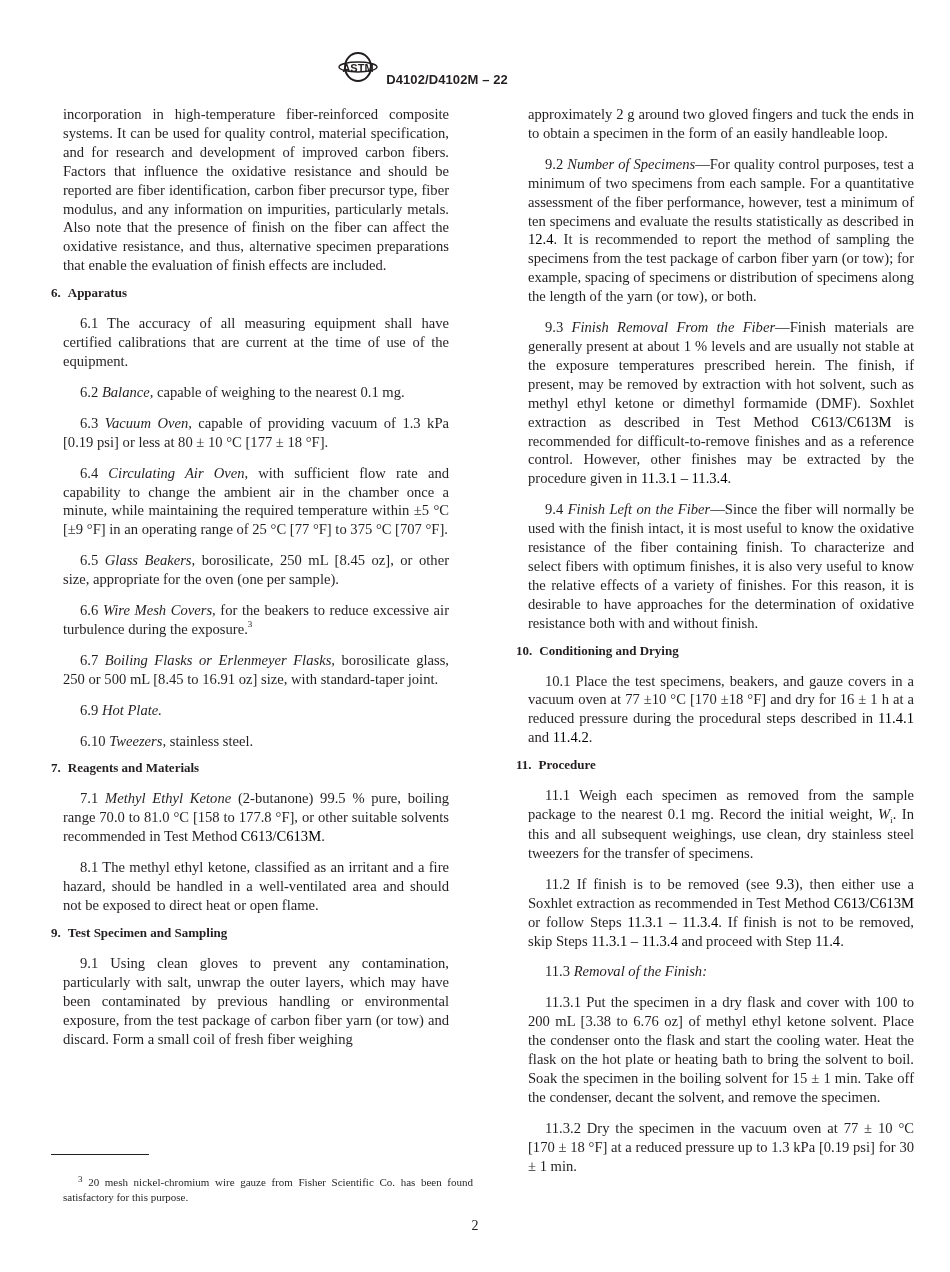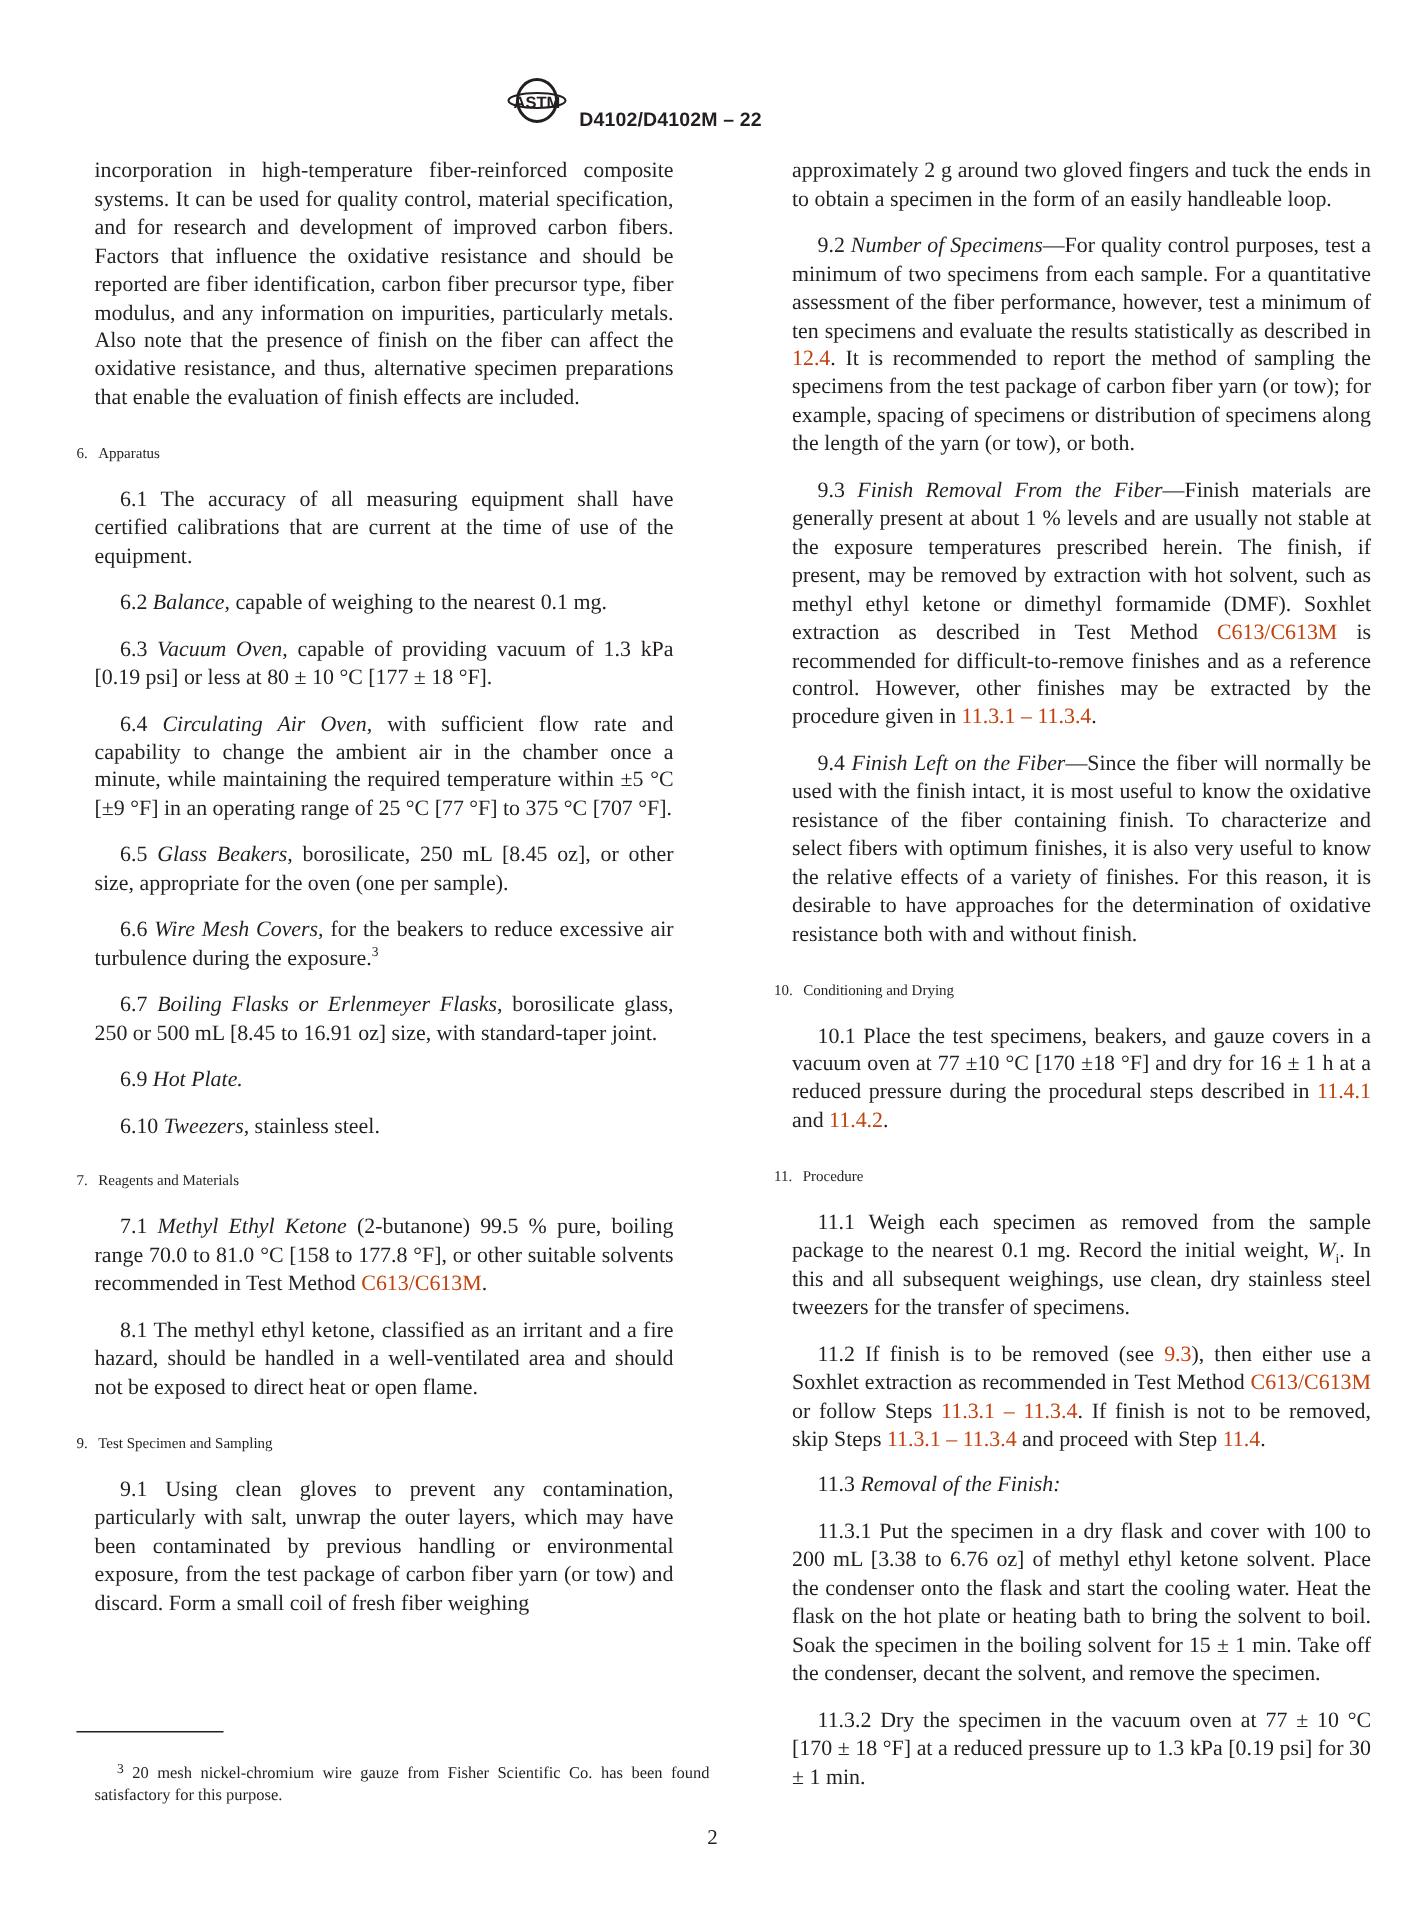--- a/index.html
+++ b/index.html
@@ -10,24 +10,24 @@
   .logo { width: 40px; height: 32px; margin-right: 8px; }
   .doc-id { font-family: "Liberation Sans", "DejaVu Sans", sans-serif; font-weight: bold;
             font-size: 13px; letter-spacing: 0.1px; color: #231f20; margin-top: 24px; }
   .col { position: absolute; top: 93px; font-size: 14.6px; line-height: 18.9px; text-align: justify; }
   .col-left { left: 51px; width: 410px; }
   .col-right { left: 516px; width: 410px; }
   p { margin: 12px; }
   .para { text-indent: 17px; margin-bottom: 6.5px; }
   .para.tight { margin-bottom: 0; }
   .cont { margin-bottom: 6.5px; }
-  h2 { font-size: 10px; font-weight: normal; margin: 18px 0 7px 0; line-height: 19px; }
+  h2 { font-size: 13px; font-weight: bold; margin: 8px 0 7px 0; line-height: 19px; }
   h2 .num { margin-right: 7px; }
   i { font-style: italic; }
-  a, .link { color: #c2410c; text-decoration: none; }
+  a, .link { color: #000000; text-decoration: none; }
   sup { font-size: 9px; vertical-align: top; line-height: 10px; position: relative; top: -1px; }
   sub { font-size: 9px; line-height: 10px; }
   .footnote-rule { position: absolute; left: 51px; top: 1154px; width: 98px; border-top: 1px solid #231f20; }
   .footnote { position: absolute; left: 51px; top: 1163px; width: 410px; font-size: 11px; line-height: 15px;
               text-align: justify; text-indent: 15px; }
   .page-number { position: absolute; top: 1218px; left: 0; width: 950px; text-align: center; font-size: 14px; }
 </style>
 </head>
 <body>
 

